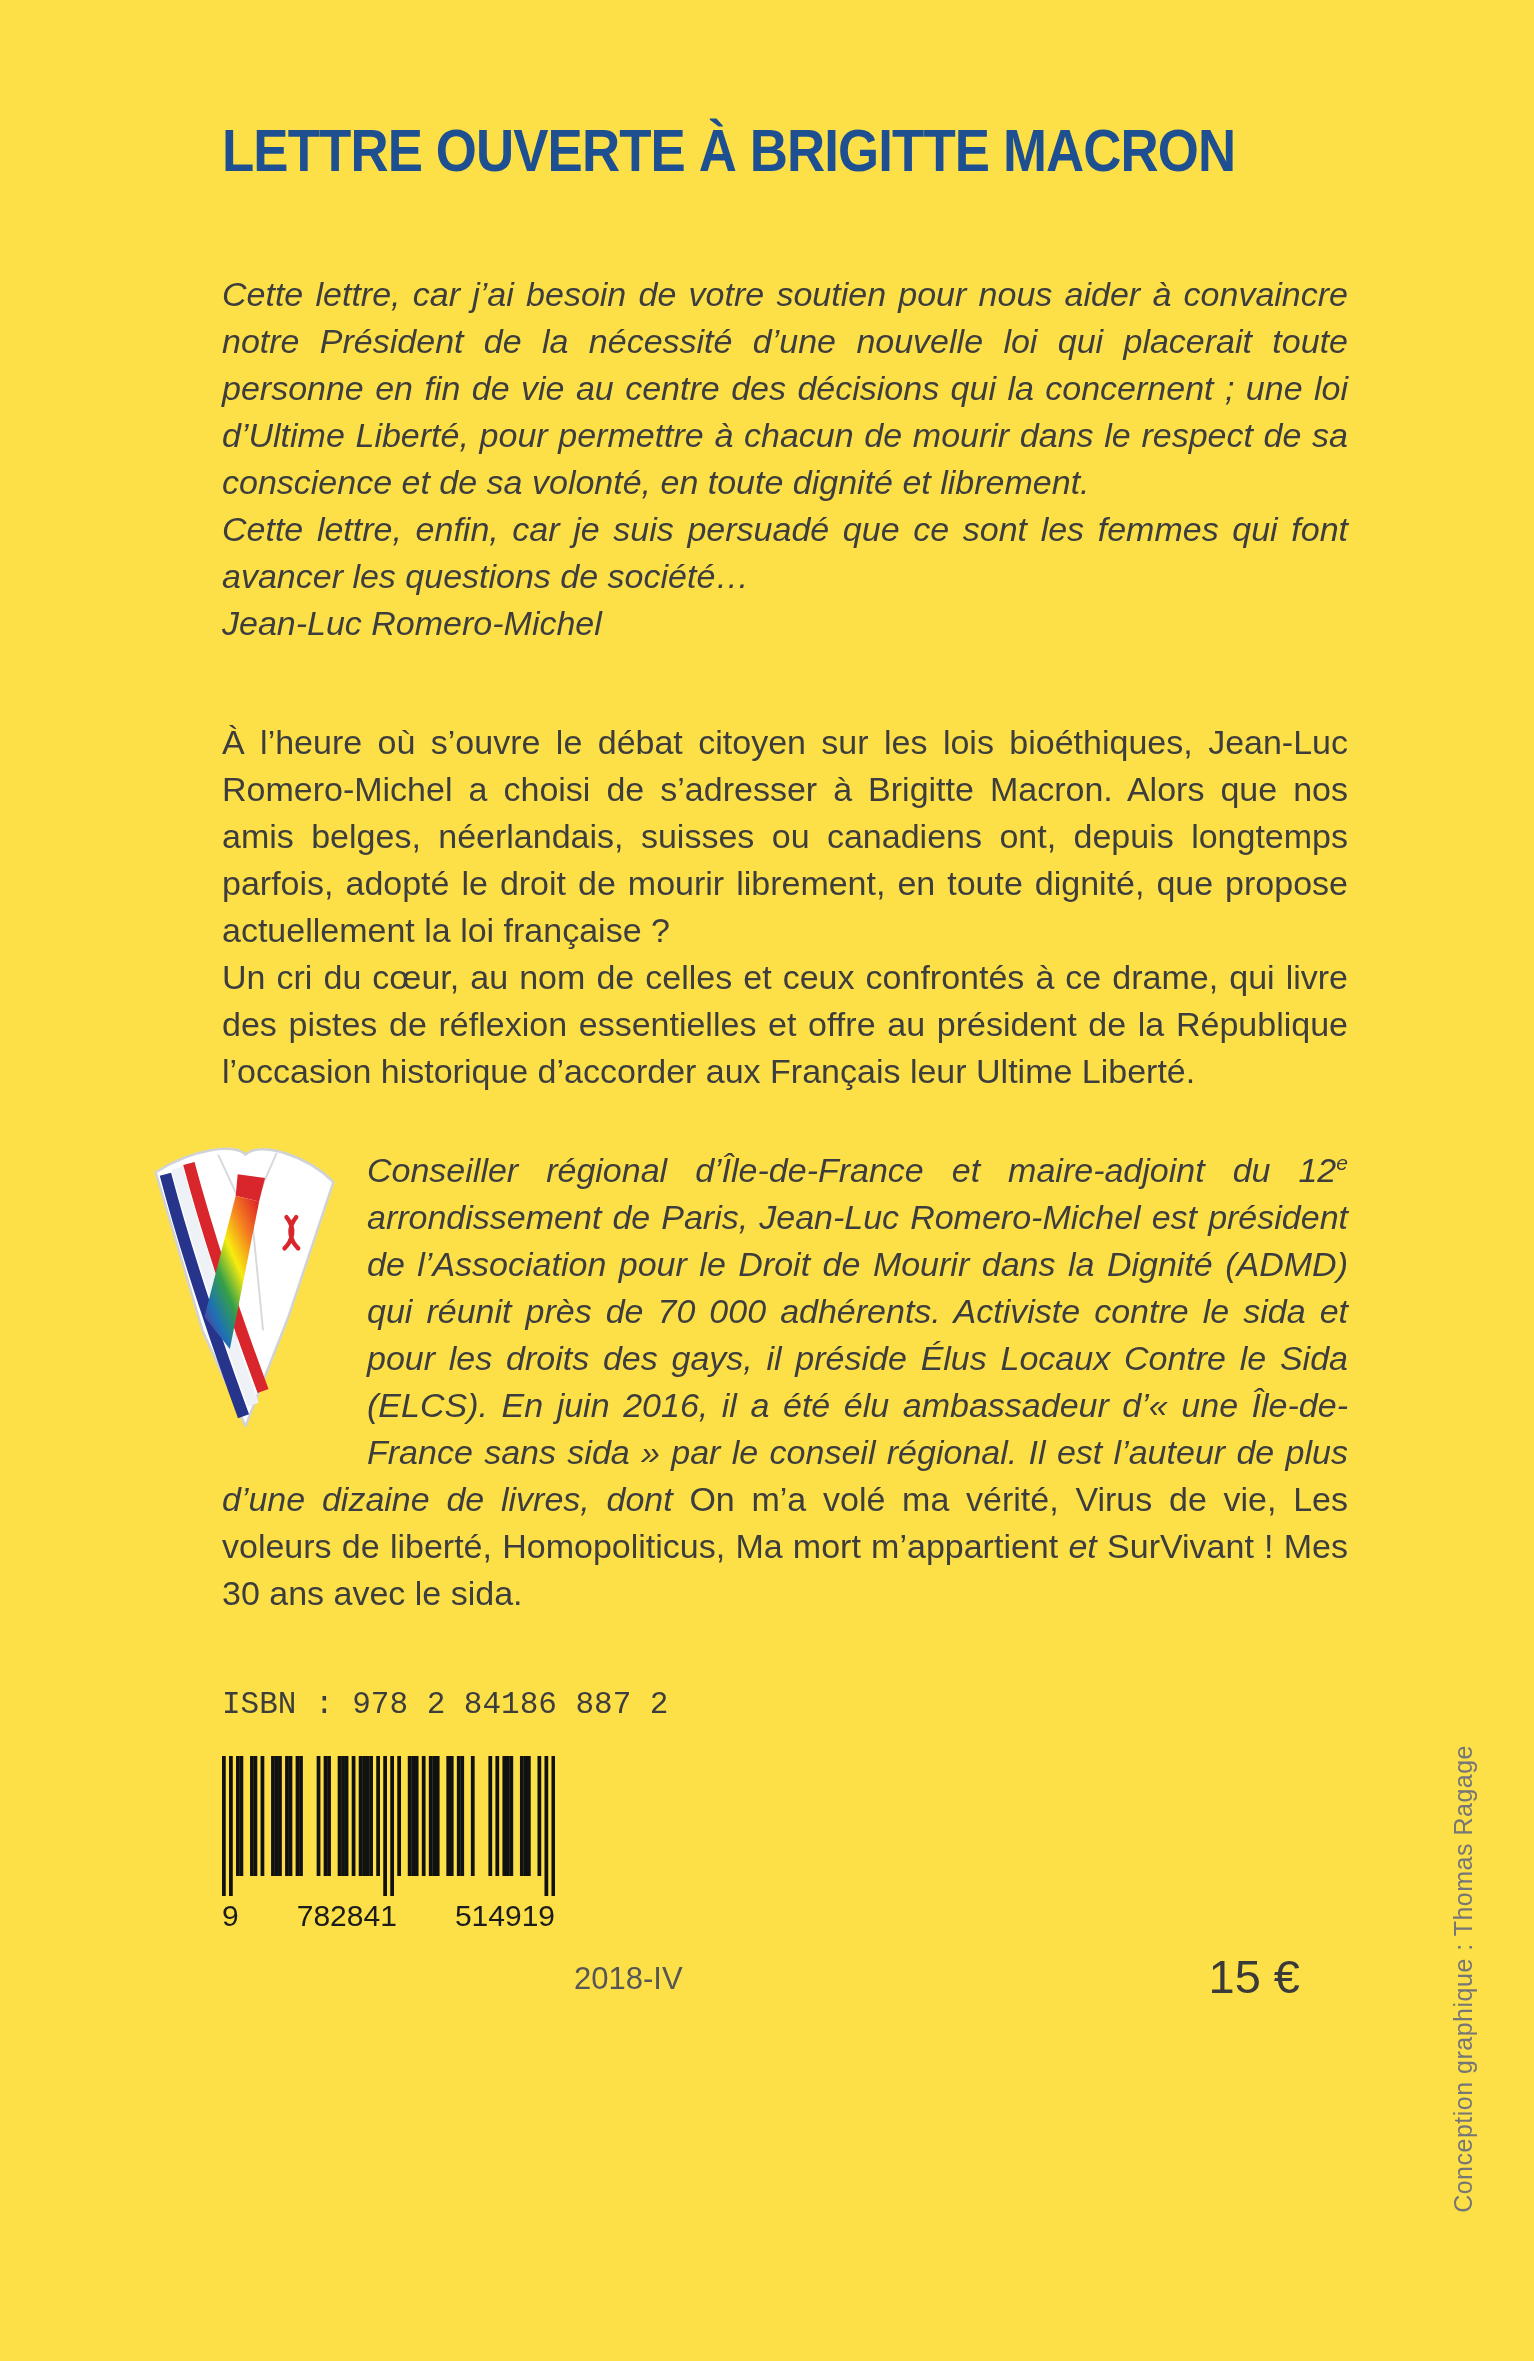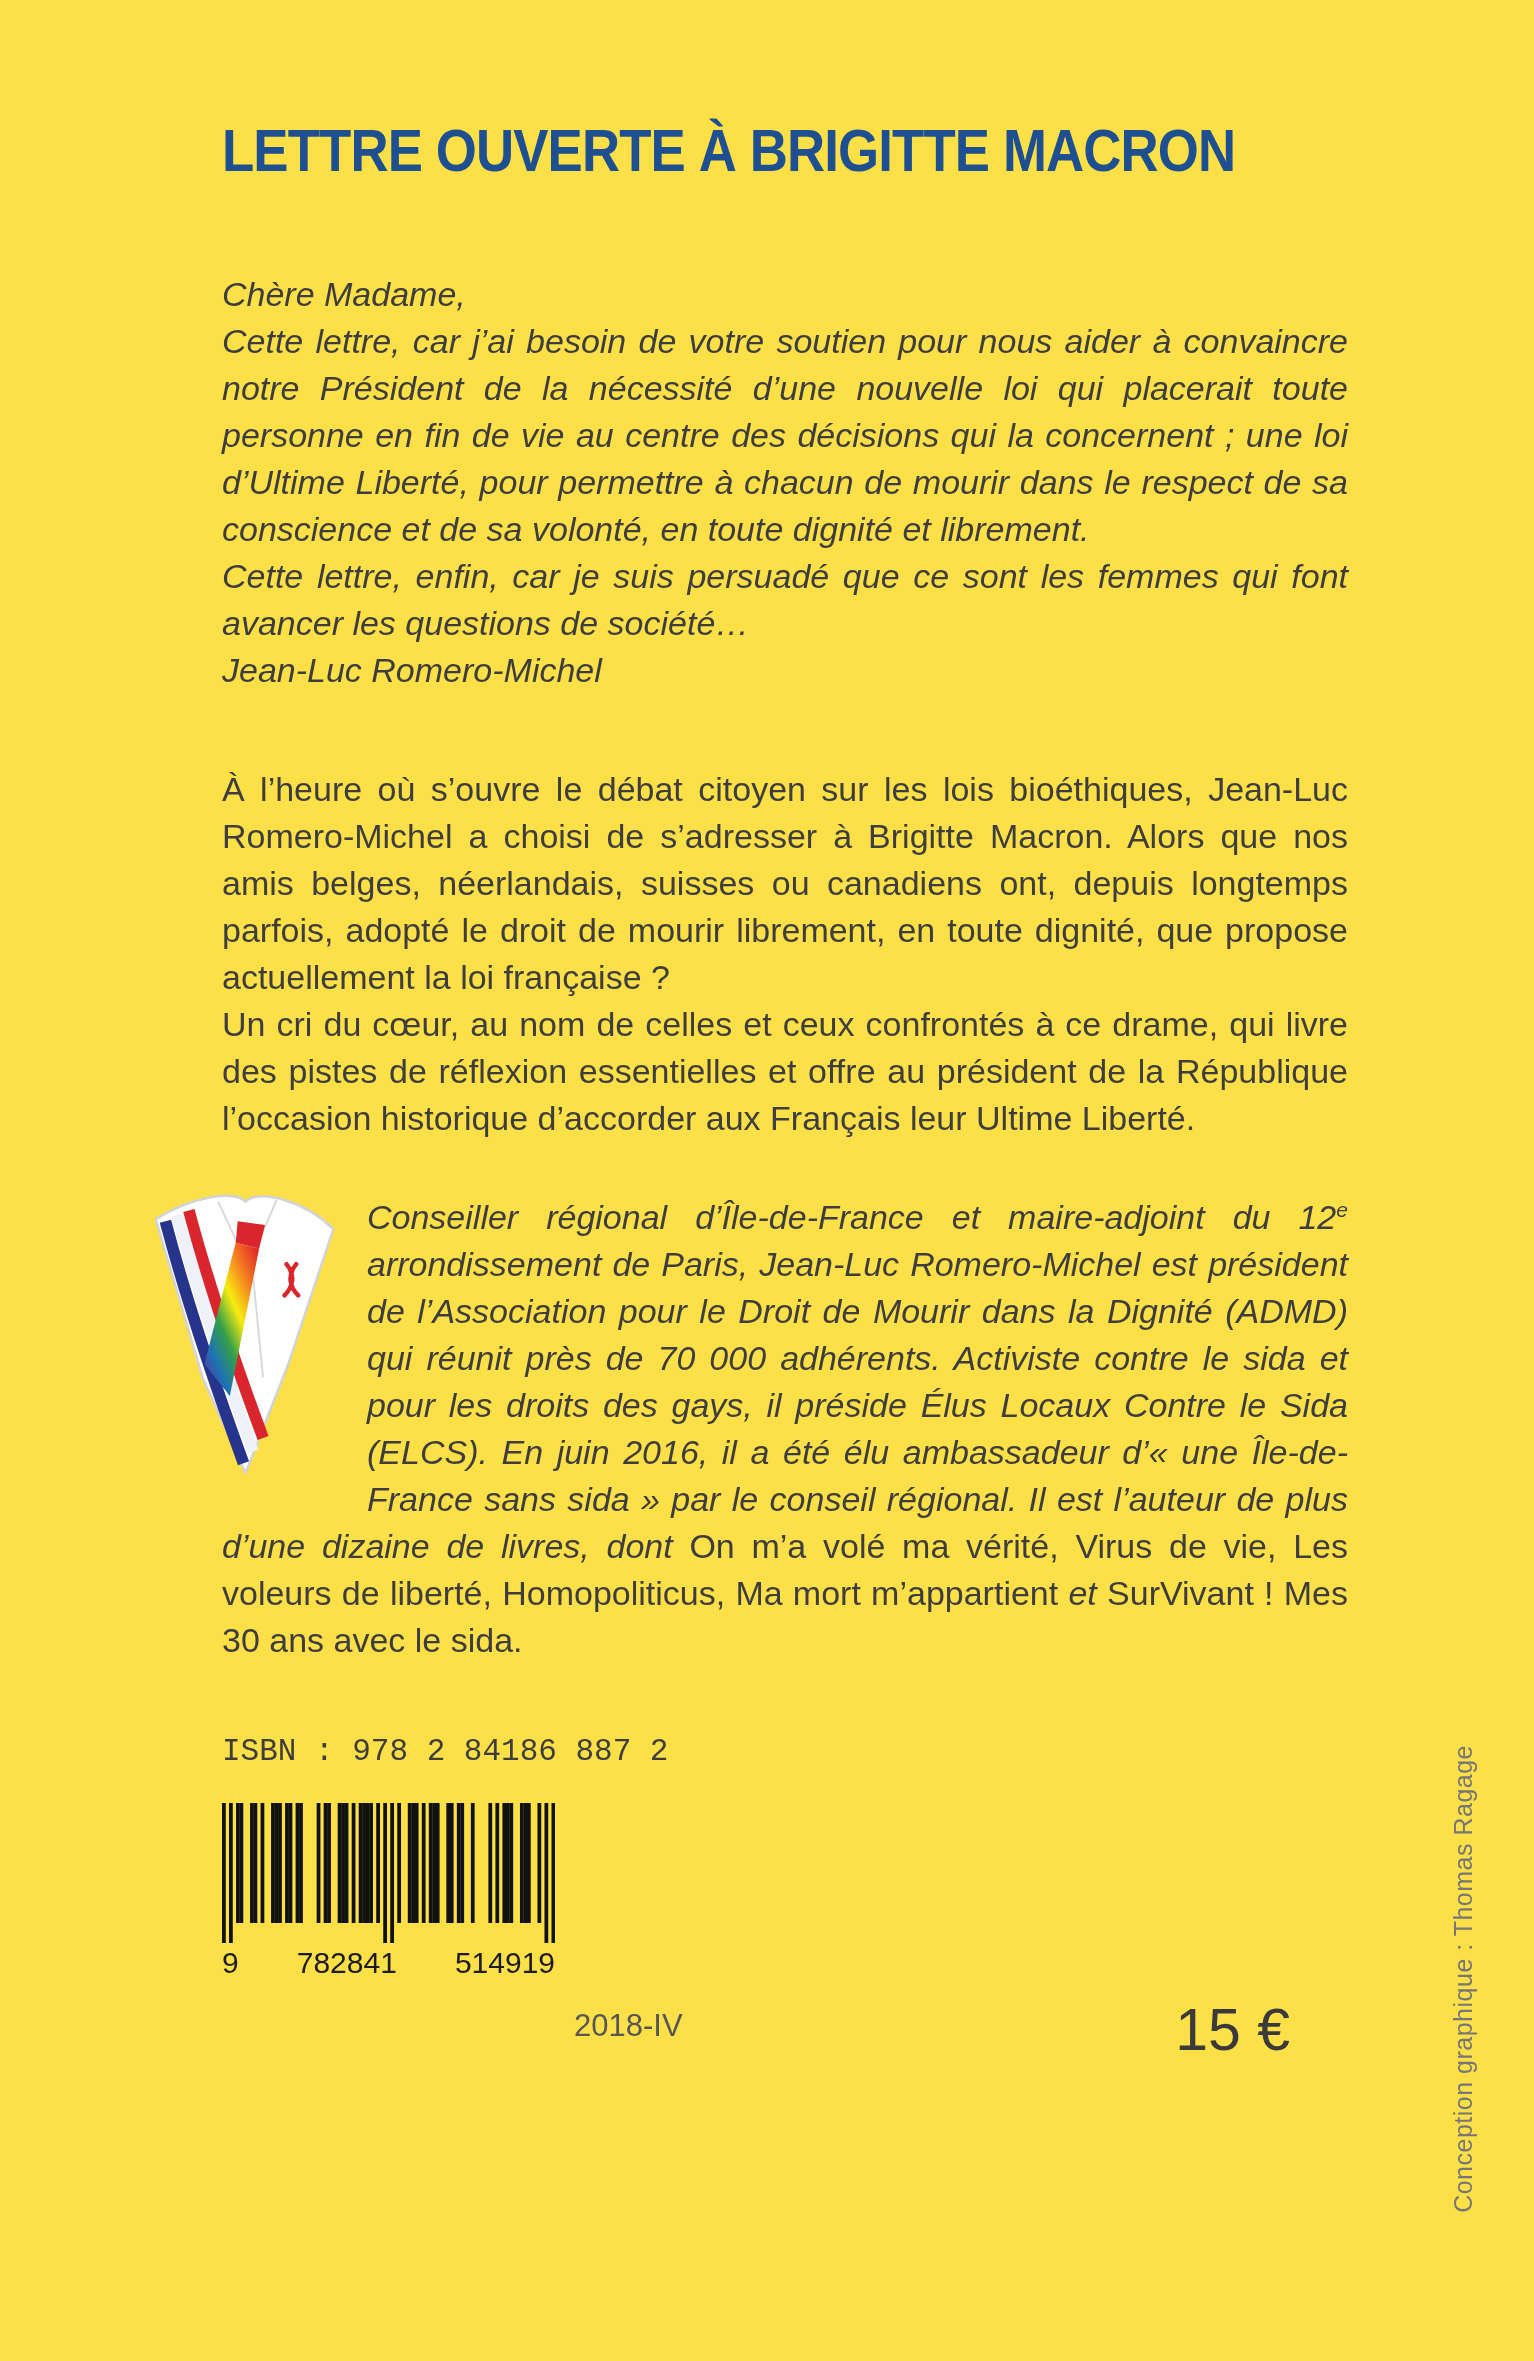--- a/index.html
+++ b/index.html
@@ -69,42 +69,41 @@
   .barcode { margin-top:34px; width:340px; }
   svg.bars { display:block; width:333px; height:140px; }
   .barcode-digits {
     display:flex; justify-content:space-between;
     width:333px; margin-top:3px;
     font-size:30px; color:#1c1c1c;
   }
 
   .footer-row { position:relative; margin-top:16px; height:62px; }
   .edition { position:absolute; left:352px; top:12px; font-size:31px; color:#565656; }
-  .price { position:absolute; right:58px; top:0; font-size:59px; color:#3a3a3a; }
+  .price { position:absolute; right:48px; top:0; font-size:47px; color:#3a3a3a; }
 
   .credit {
     position:absolute;
     right:56px; bottom:148px;
     writing-mode:vertical-rl;
     transform:rotate(180deg);
     font-size:25px;
     color:#767676;
     letter-spacing:.5px;
   }
 </style>
 </head>
 <body>
 
 <div class="page">
   <div class="content">
 
     <h1 class="title" style="color: rgb(29, 79, 145);">LETTRE OUVERTE À BRIGITTE MACRON</h1>
 
     <section class="letter">
-      <p class="salutation">Chère Madame,</p>
       <p>Cette lettre, car j’ai besoin de votre soutien pour nous aider à convaincre notre Président de la nécessité d’une nouvelle loi qui placerait toute personne en fin de vie au centre des décisions qui la concernent ; une loi d’Ultime Liberté, pour permettre à chacun de mourir dans le respect de sa conscience et de sa volonté, en toute dignité et librement.</p>
       <p>Cette lettre, enfin, car je suis persuadé que ce sont les femmes qui font avancer les questions de société…</p>
       <p class="signature">Jean-Luc Romero-Michel</p>
     </section>
 
     <section class="synopsis">
       <p>À l’heure où s’ouvre le débat citoyen sur les lois bioéthiques, Jean-Luc Romero-Michel a choisi de s’adresser à Brigitte Macron. Alors que nos amis belges, néerlandais, suisses ou canadiens ont, depuis longtemps parfois, adopté le droit de mourir librement, en toute dignité, que propose actuellement la loi française ?</p>
       <p>Un cri du cœur, au nom de celles et ceux confrontés à ce drame, qui livre des pistes de réflexion essentielles et offre au président de la République l’occasion historique d’accorder aux Français leur Ultime Liberté.</p>
     </section>
 

